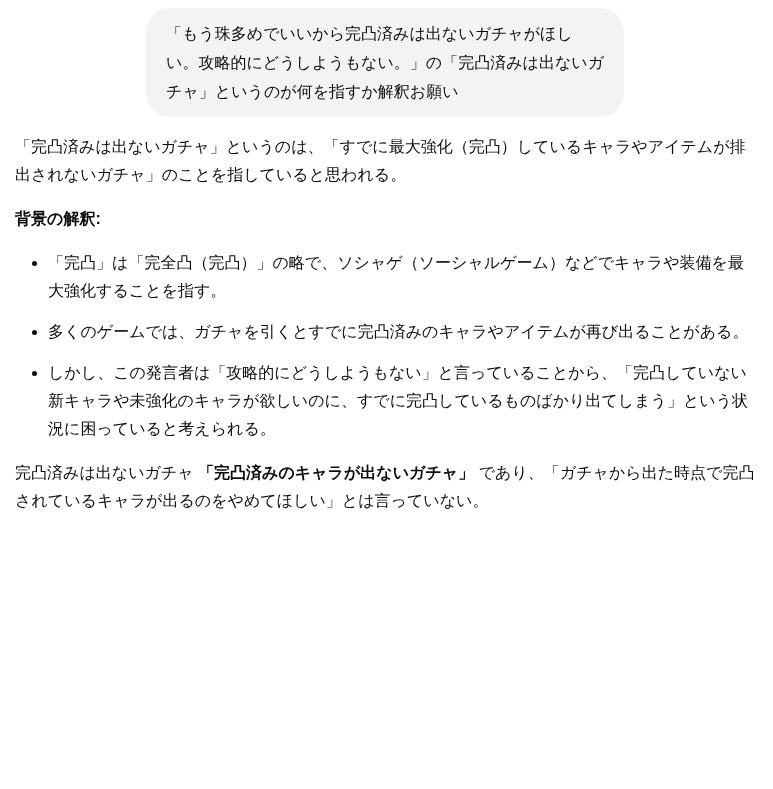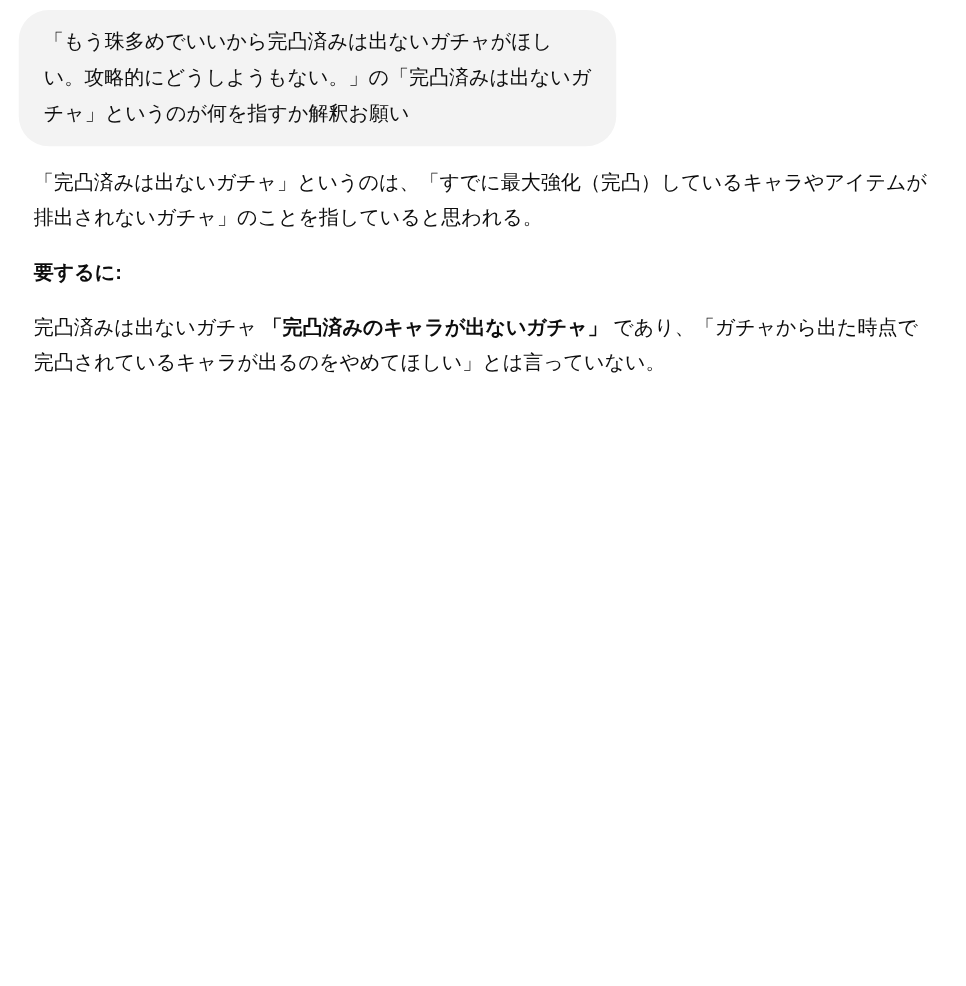--- a/index.html
+++ b/index.html
@@ -5,49 +5,54 @@
   * { box-sizing: border-box; }
   html, body { margin: 0; padding: 0; }
   body {
     width: 773px; height: 789px; overflow: hidden;
     background: #ffffff; color: #0d0d0d;
     font-family: "Liberation Sans", "DejaVu Sans", sans-serif;
     font-size: 16px; line-height: 28px;
   }
   .chat { padding: 8px 18px 0 15px; }
 
-  .bubble-row { display: flex; justify-content: flex-start; }
+  .bubble-row { display: flex; justify-content: center; }
   .bubble-row.first { margin: 0 0 11px 0; }
   .bubble-row.second { margin: 41px 0 21px 0; }
   .bubble {
     background: #f3f3f3; border-radius: 24px;
     padding: 11px 20px; max-width: 478px; line-height: 29px;
   }
 
-  .assistant p { margin: 16px 12px; }
+  .assistant p { margin: 16px 0; }
   .assistant .heading { font-weight: 700; }
   .assistant ul { margin: 16px 0; padding-left: 33px; }
   .assistant li { margin: 13px 0; }
   .b { font-weight: 700; }
 </style>
 </head>
 <body>
 
 <div class="chat">
 
   <div class="bubble-row first">
     <div class="bubble">「もう珠多めでいいから完凸済みは出ないガチャがほしい。攻略的にどうしようもない。」の「完凸済みは出ないガチャ」というのが何を指すか解釈お願い</div>
   </div>
 
   <div class="assistant">
     <p>「完凸済みは出ないガチャ」というのは、「すでに最大強化（完凸）しているキャラやアイテムが排出されないガチャ」のことを指していると思われる。</p>
 
+    <p class="heading">背景の解釈:</p>
 
+    <ul>
+      <li>「完凸」は「完全凸（完凸）」の略で、ソシャゲ（ソーシャルゲーム）などでキャラや装備を最大強化することを指す。</li>
+      <li>多くのゲームでは、ガチャを引くとすでに完凸済みのキャラやアイテムが再び出ることがある。</li>
+      <li>しかし、この発言者は「攻略的にどうしようもない」と言っていることから、「完凸していない新キャラや未強化のキャラが欲しいのに、すでに完凸しているものばかり出てしまう」という状況に困っていると考えられる。</li>
+    </ul>
 
-    <p class="heading">要するに:</p>
 
   </div>
 
 
   <div class="assistant">
 
     <p><span>完凸済みは出ないガチャ </span><span class="b">「完凸済みのキャラが出ないガチャ」</span><span> であり、「ガチャから出た時点で完凸されているキャラが出るのをやめてほしい」とは言っていない。</span></p>
 
   </div>
 

